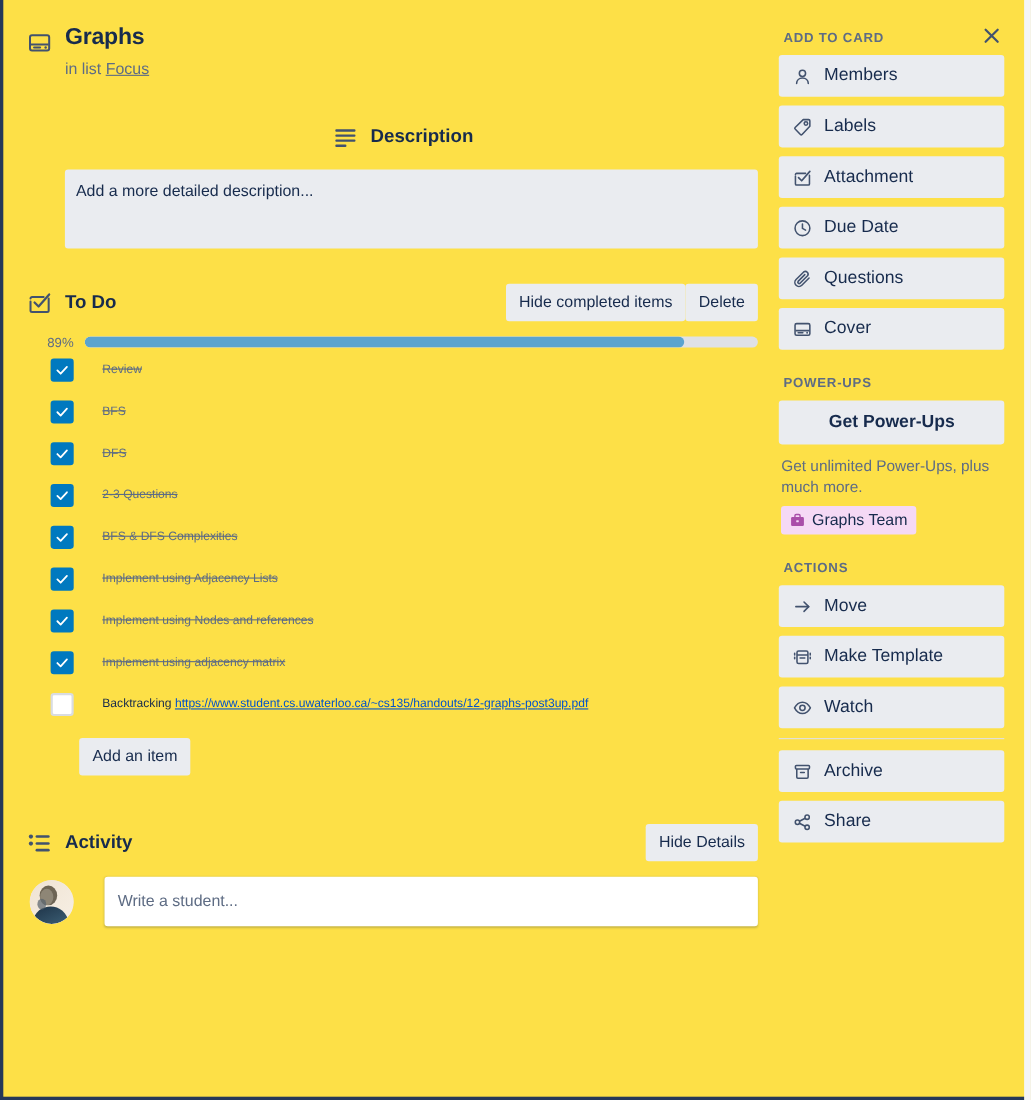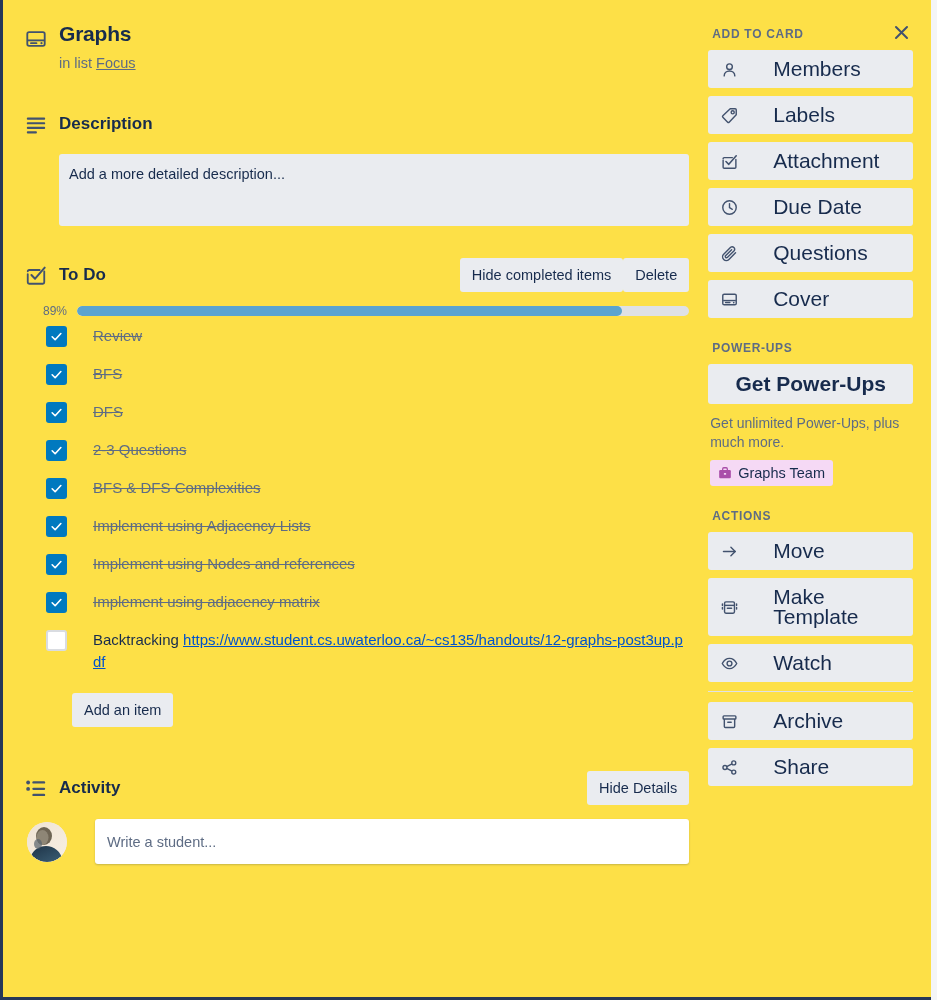--- a/index.html
+++ b/index.html
@@ -45,21 +45,21 @@
     margin: 0; line-height: 28px; letter-spacing: -0.2px;
   }
   .card-sub {
     font-size: 14.5px; color: #5e6c84; margin-top: 6px; line-height: 18px;
   }
   .card-sub a { color: #5e6c84; text-decoration: underline; }
 
   
   .section { margin-top: 30px; padding-left: 6px; }
   .section-head {
-    display: flex; align-items: center; min-height: 32px;
+    display: flex; align-items: center; min-height: 32px; justify-content: center;
   }
   .sec-icon { width: 34px; flex: none; color: #42526e; display:flex; align-items:center; }
   .sec-title {
     font-size: 17px; font-weight: bold; color: #172b4d;
     line-height: 22px; flex: none;
   }
   .sec-actions { margin-left: auto; display: flex; gap: 0; padding-right: 19px; }
   .grey-btn {
     background: #eaecf0; border: none; border-radius: 3px;
     color: #172b4d; font-size: 14.5px;
@@ -94,21 +94,21 @@
   }
   .cbox {
     width: 21px; height: 21px; flex: none; margin-top: 1px;
     border-radius: 3px; cursor: pointer;
     display: flex; align-items: center; justify-content: center;
   }
   .cbox.checked { background: #0079bf; }
   .cbox.unchecked { background: #fff; border: 2px solid #d9dce1; }
   .cbox svg { display: block; }
   .check-text {
-    margin-left: 26px; font-size: 15px; color: #172b4d;
+    margin-left: 26px; font-size: 11px; color: #172b4d;
     line-height: 22px; padding-top: 0px; cursor: pointer;
     word-break: break-word;
   }
   .check-text.done { text-decoration: line-through; color: #5e6c84; }
   .check-text a { color: #0052cc; text-decoration: underline; word-break: break-all; }
   .add-item-wrap { padding-left: 47px; margin-top: 12px; }
 
   
   .comment-row { display: flex; align-items: center; margin: 14px 0 0 0; padding-left: 2px;}
   .avatar {
@@ -127,24 +127,23 @@
   .side-label {
     font-size: 12px; font-weight: bold; color: #5e6c84;
     letter-spacing: 0.7px; text-transform: uppercase;
     margin: 0 0 8px 4px; line-height: 16px;
   }
   .side-group { margin-bottom: 22px; }
   .side-btn {
     display: flex; align-items: center;
     background: #eaecf0; border: none; border-radius: 3px;
     width: 205px; padding: 9px 12px; margin-bottom: 8px;
-    font-size: 21px; color: #172b4d; cursor: pointer;
-    font-family: "Liberation Sans", sans-serif; text-align: left;
+    font-size: 16px; color: #172b4d; cursor: pointer;
+    font-family: "Liberation Sans", sans-serif; text-align: center;
     line-height: 20px;
-    gap: 24px;
   }
   .side-btn .sb-icon {
     width: 18px; height: 18px; flex: none; margin-right: 11px;
     display: flex; align-items: center; justify-content: center; color: #42526e;
   }
   .side-btn.center { justify-content: center; font-weight: bold; padding: 10px 12px; }
   .pu-text {
     font-size: 14px; color: #5e6c84; line-height: 19px;
     margin: 10px 0 8px 2px; width: 200px;
   }

